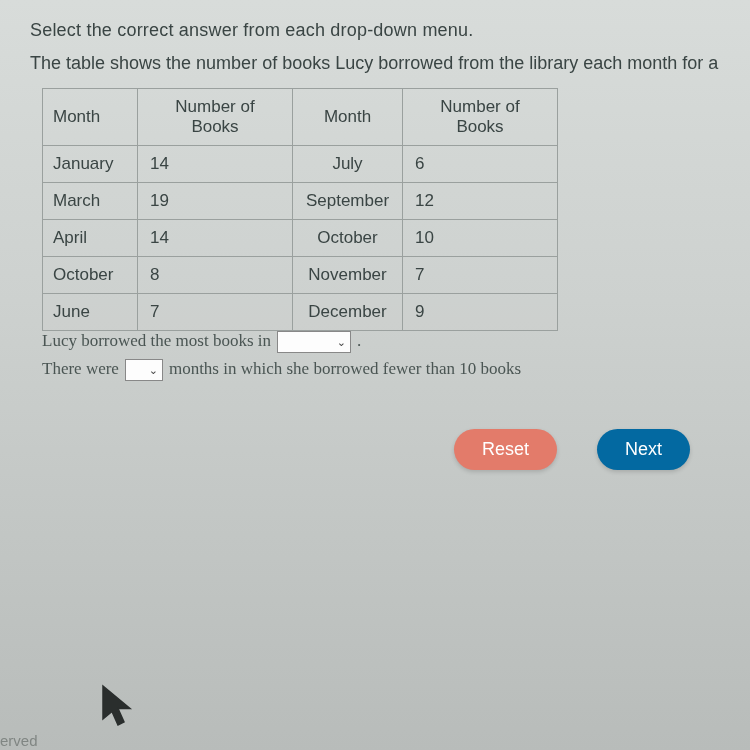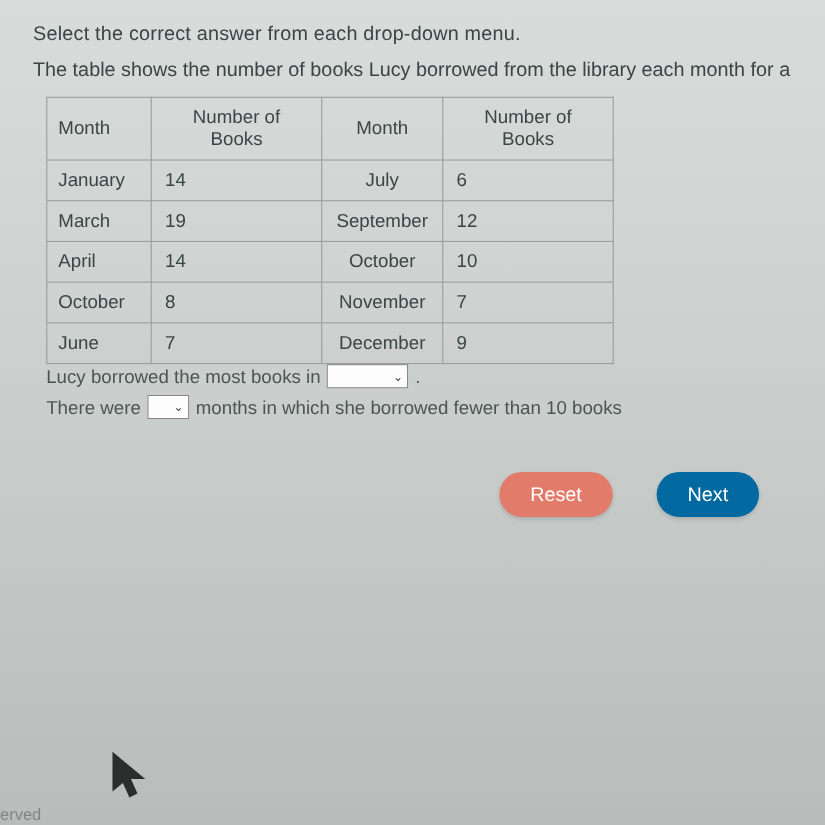--- a/index.html
+++ b/index.html
@@ -41,23 +41,24 @@
     .col-month { width: 95px; text-align: left; padding-left: 10px;}
     .col-books { width: 155px; }
     .col-month2 { width: 110px; text-align: center; }
     .col-books2 { width: 155px; }
     .question-line {
       color: #4a5553;
       font-size: 17px;
       margin-left: 12px;
       margin-bottom: 6px;
       display: flex;
-      align-items: flex-end;
+      align-items: flex-start;
       gap: 6px;
       flex-wrap: wrap;
+      font-family: Liberation Serif, serif;
     }
     .dropdown {
       background: #fdfdfd;
       border: 1px solid #888;
       height: 22px;
       display: inline-flex;
       align-items: center;
       justify-content: flex-end;
       padding: 0 4px;
       font-size: 13px;

